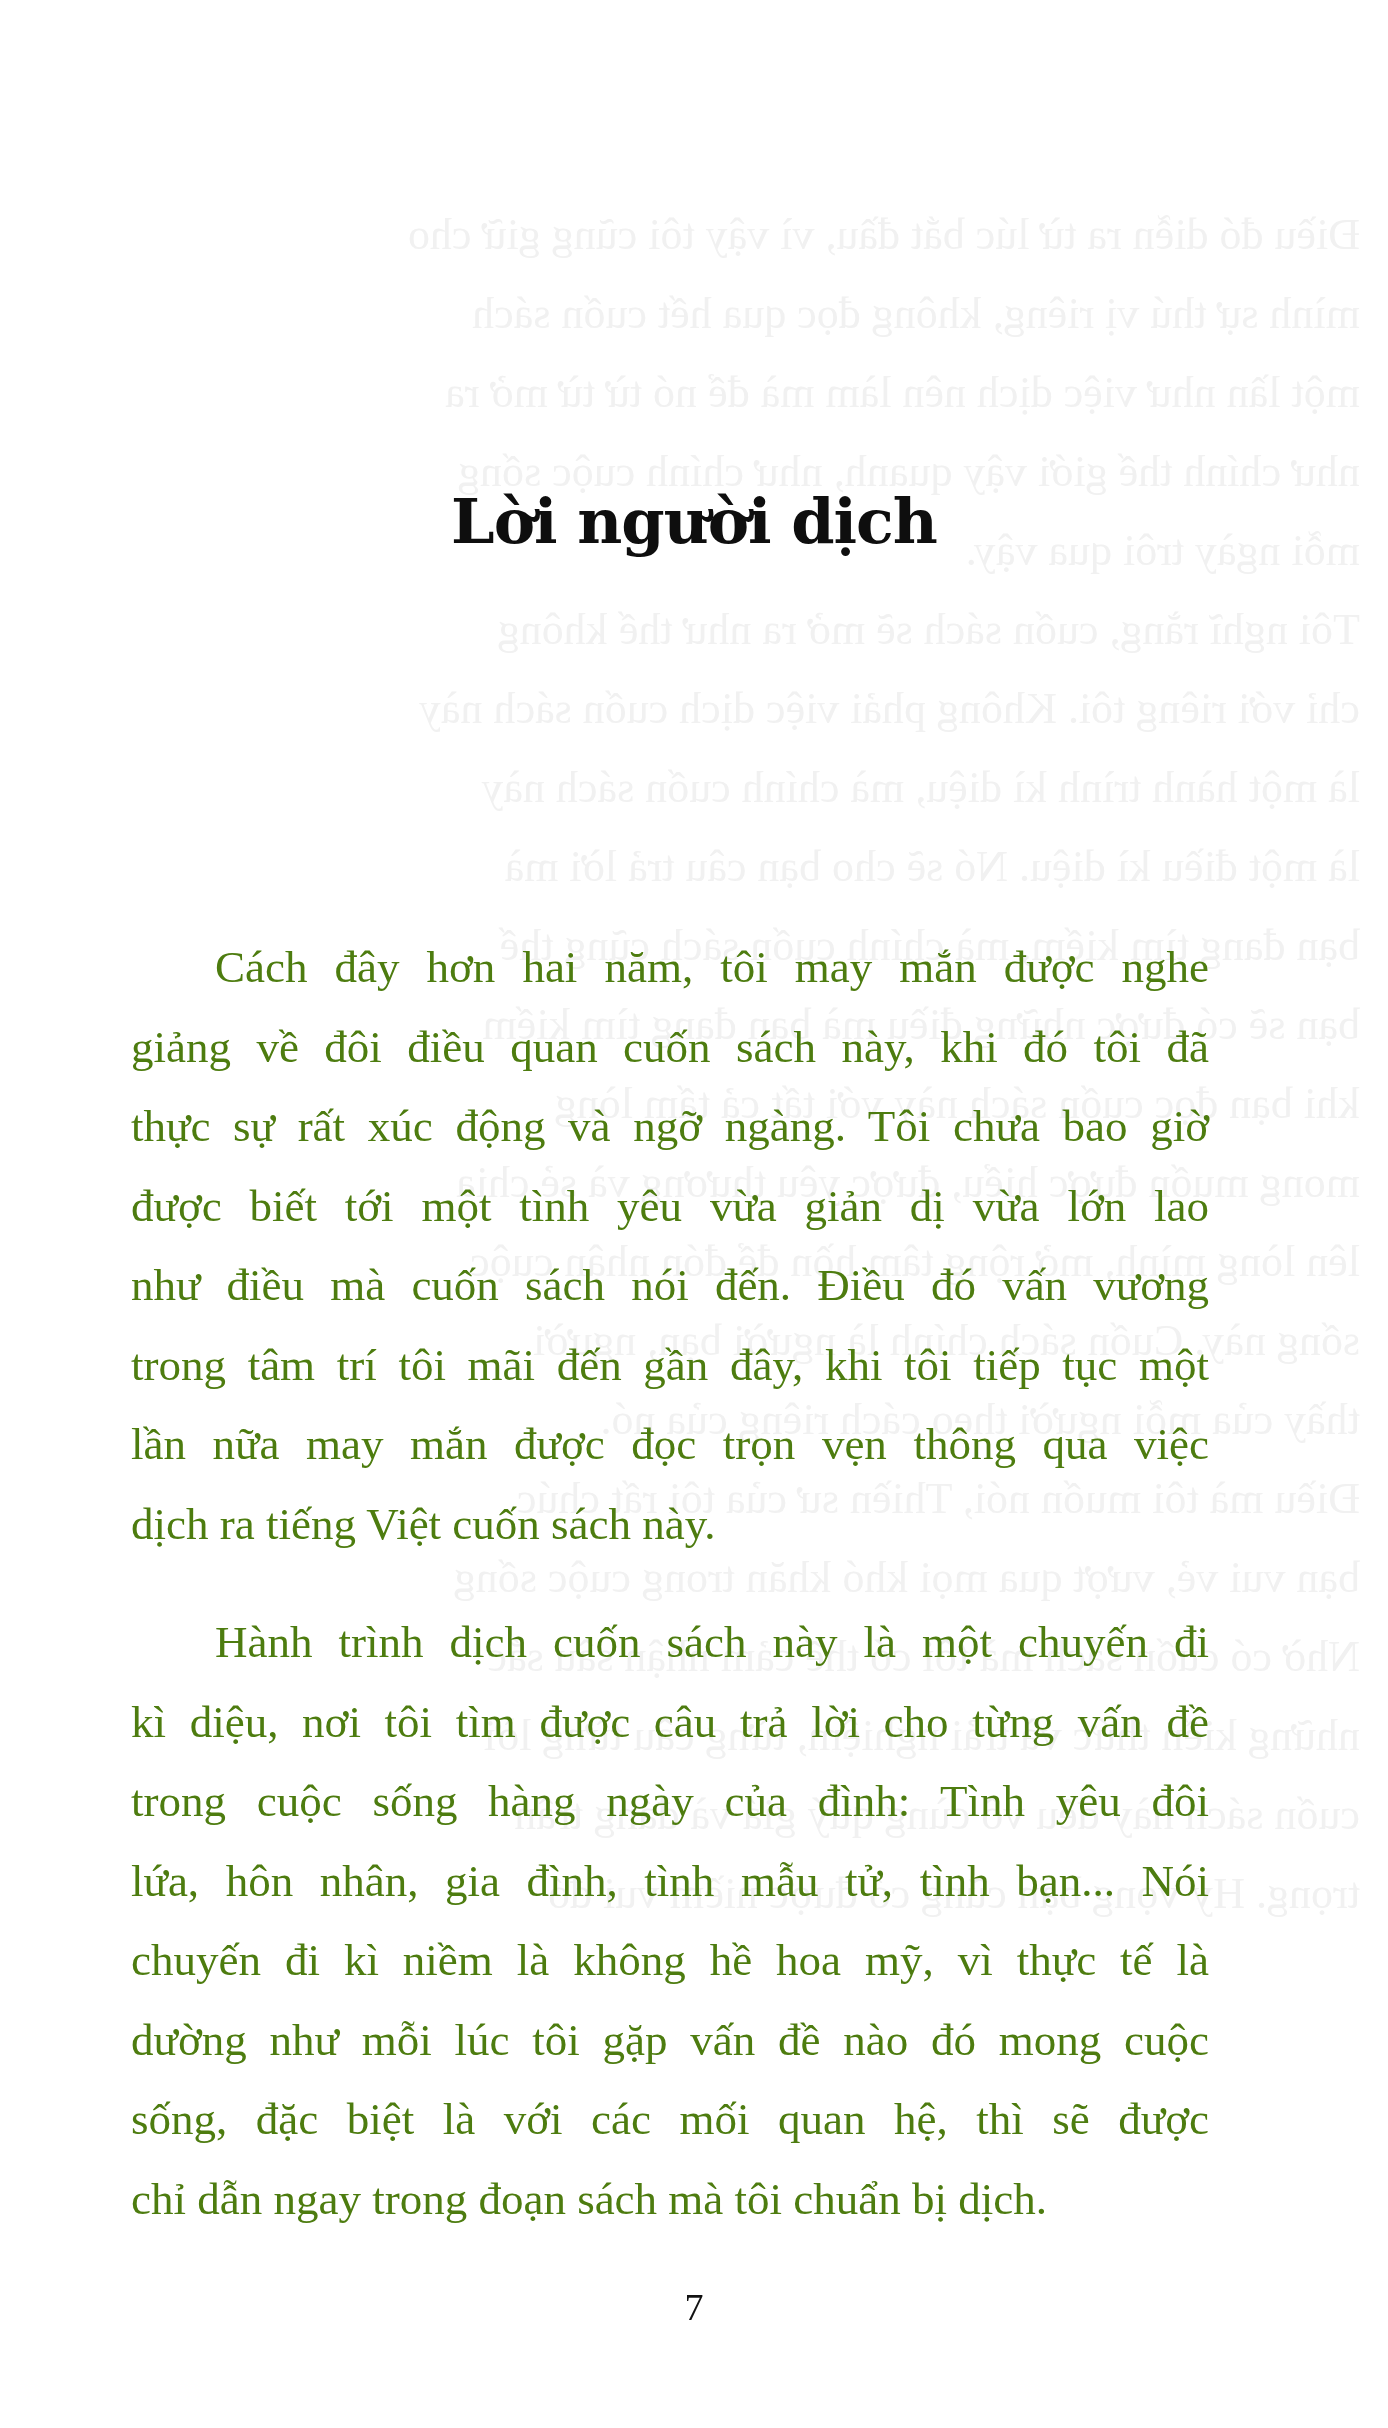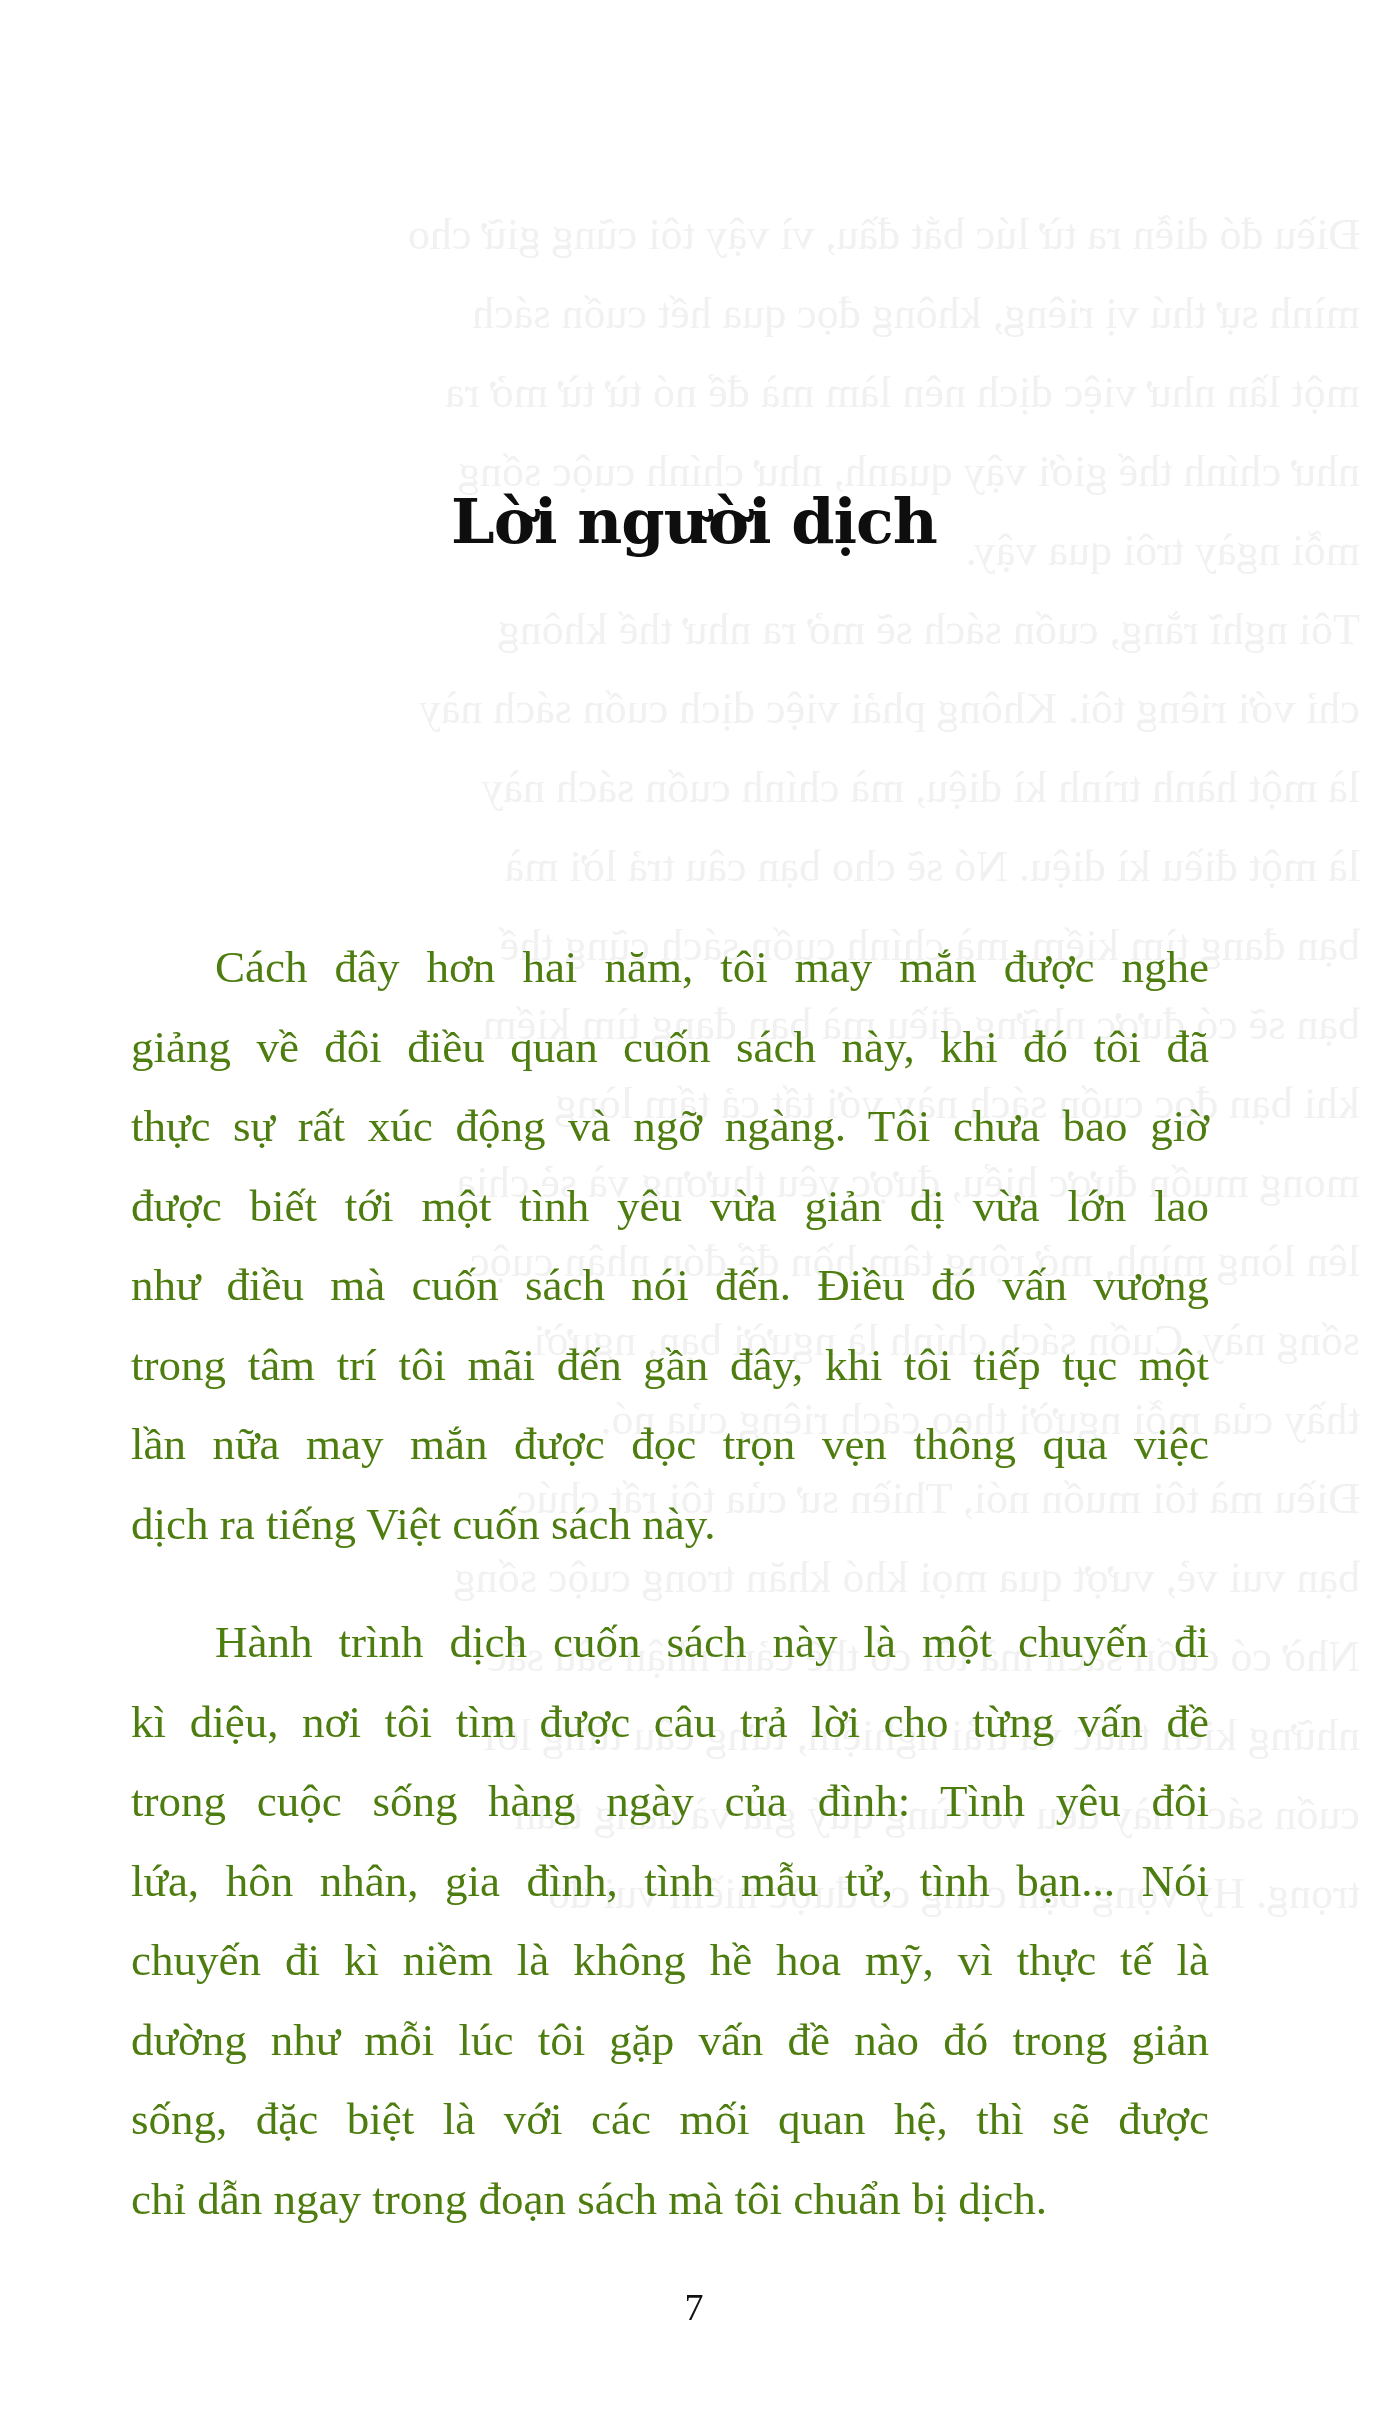--- a/index.html
+++ b/index.html
@@ -115,19 +115,19 @@
     <span class="line">lần nữa may mắn được đọc trọn vẹn thông qua việc</span>
     <span class="line last">dịch ra tiếng Việt cuốn sách này.</span>
   </div>
 
   <div class="body-text para-2">
     <span class="line indent">Hành trình dịch cuốn sách này là một chuyến đi</span>
     <span class="line">kì diệu, nơi tôi tìm được câu trả lời cho từng vấn đề</span>
     <span class="line">trong cuộc sống hàng ngày của đình: Tình yêu đôi</span>
     <span class="line">lứa, hôn nhân, gia đình, tình mẫu tử, tình bạn... Nói</span>
     <span class="line">chuyến đi kì niềm là không hề hoa mỹ, vì thực tế là</span>
-    <span class="line">dường như mỗi lúc tôi gặp vấn đề nào đó trong giản</span>
+    <span class="line">dường như mỗi lúc tôi gặp vấn đề nào đó mong cuộc</span>
     <span class="line">sống, đặc biệt là với các mối quan hệ, thì sẽ được</span>
     <span class="line last">chỉ dẫn ngay trong đoạn sách mà tôi chuẩn bị dịch.</span>
   </div>
 
   <div class="page-number">7</div>
 </main>
 
 </body></html>

